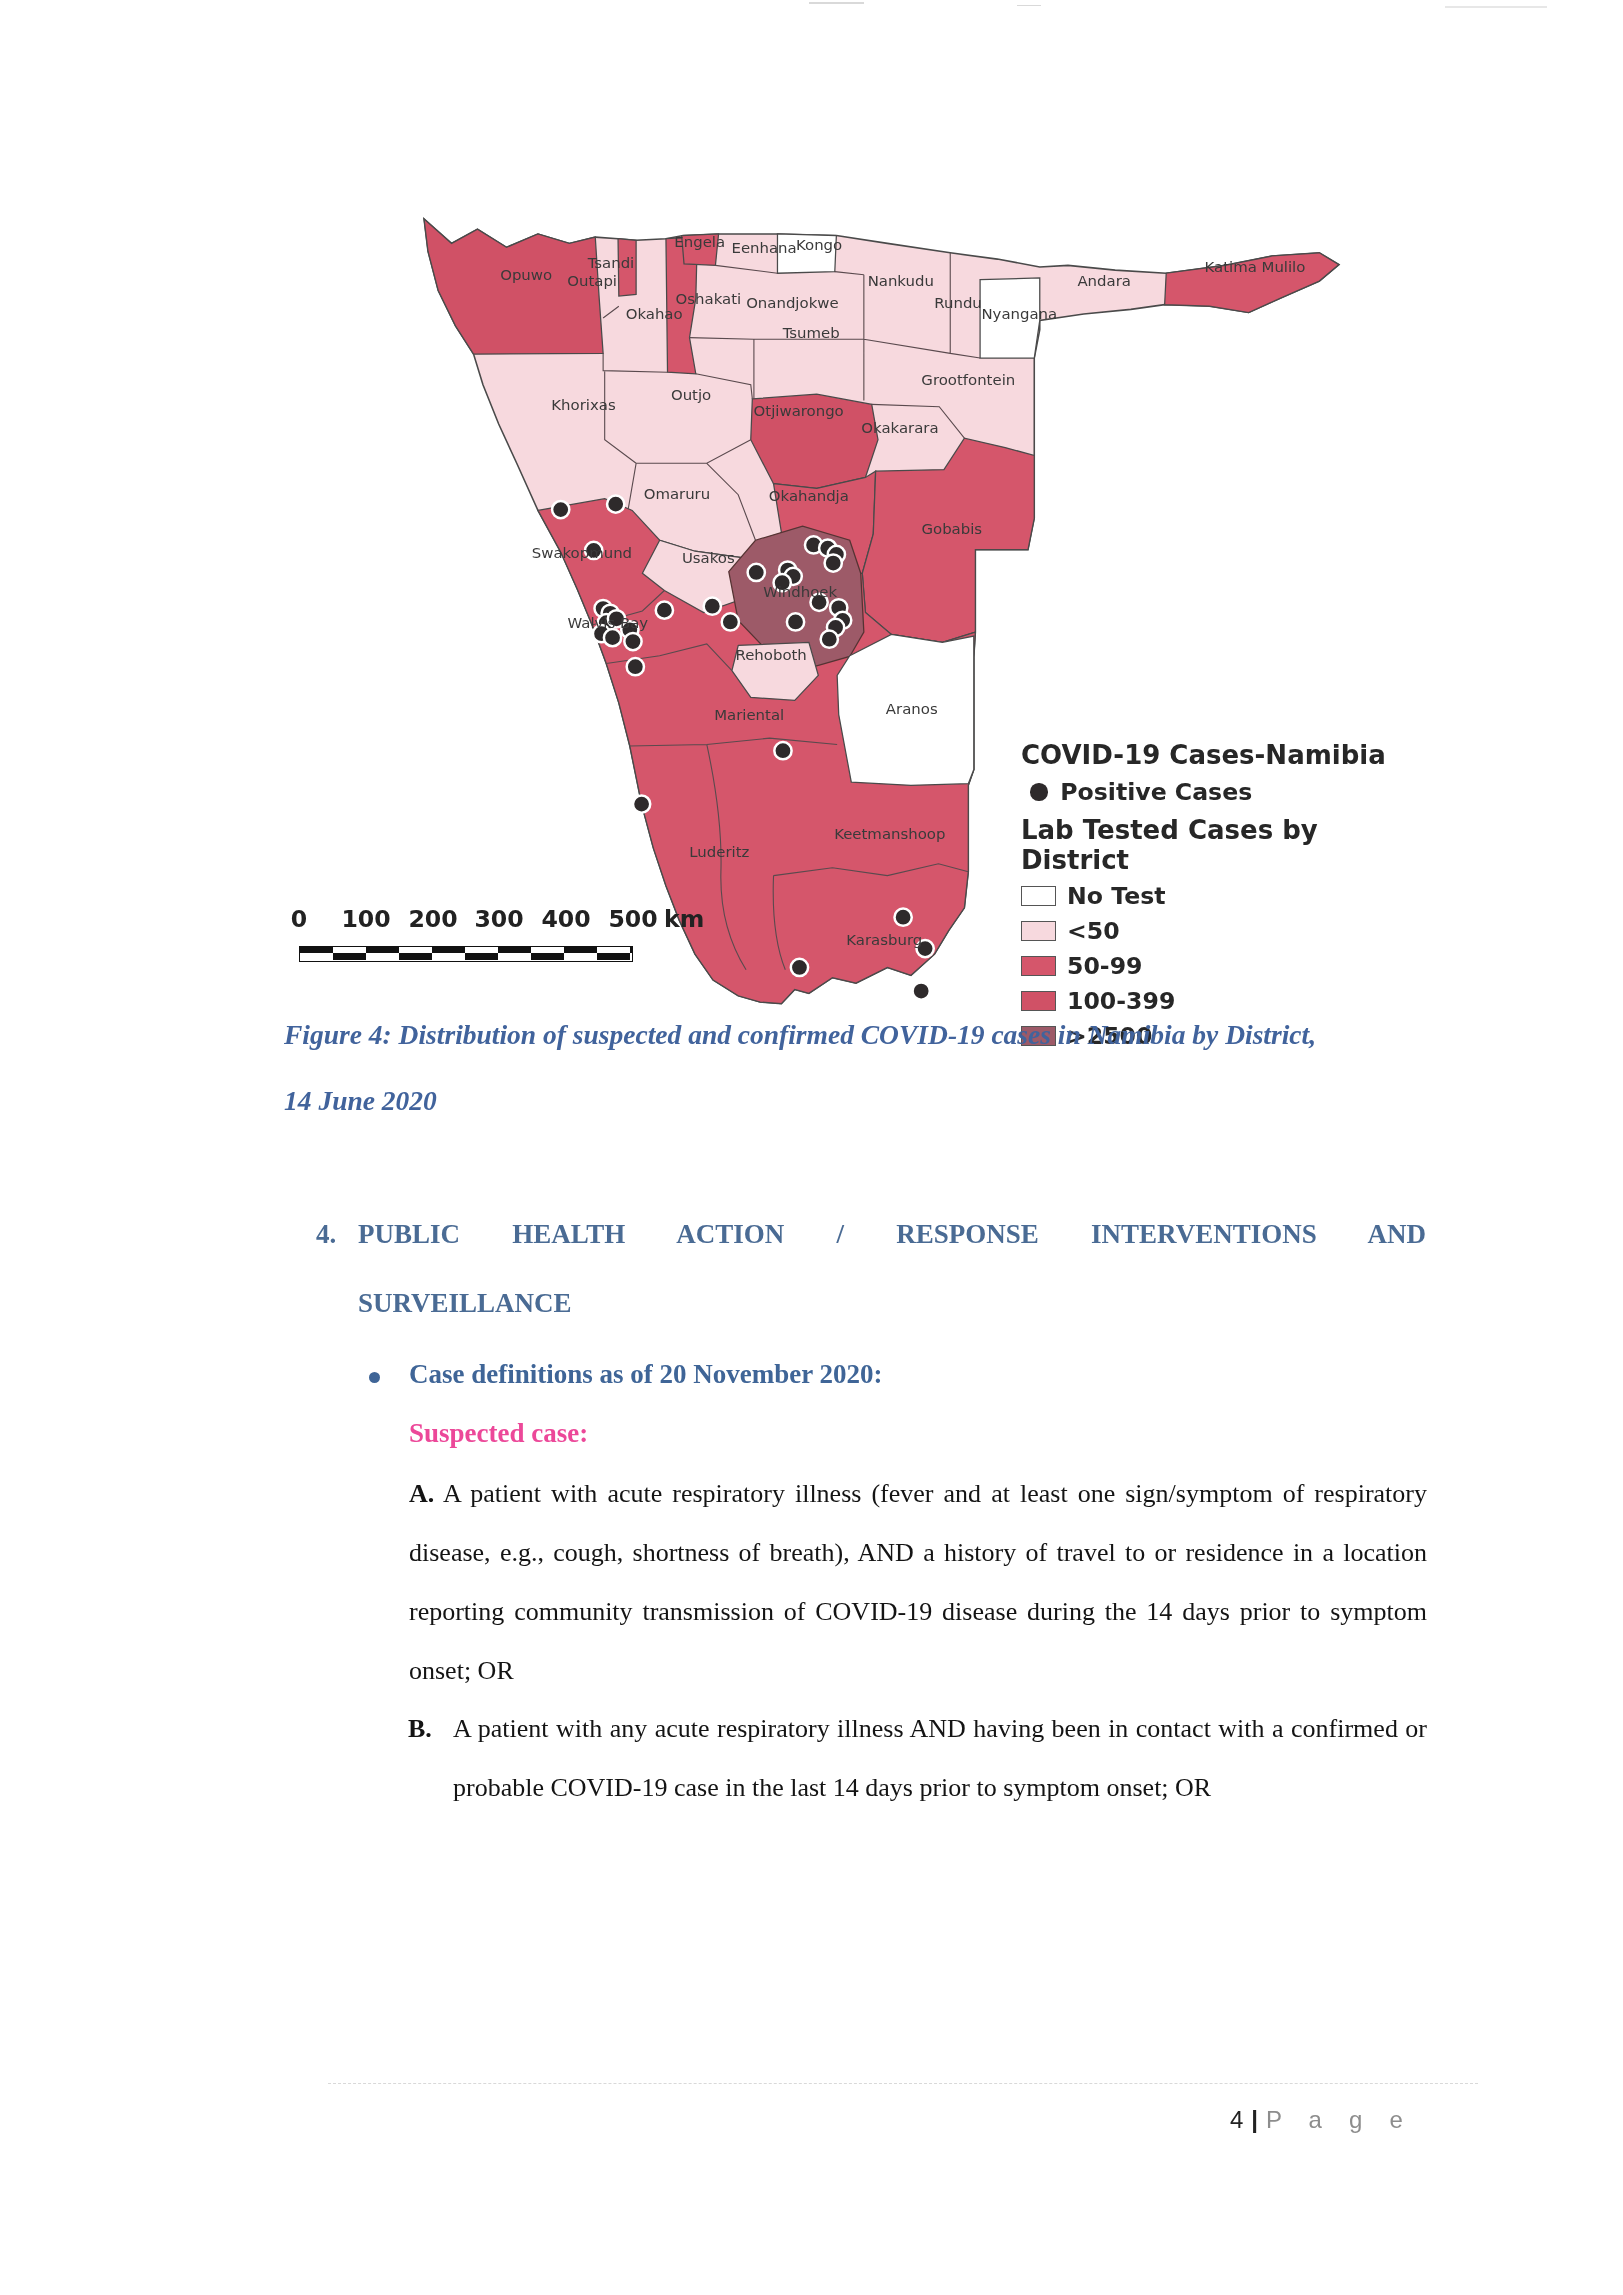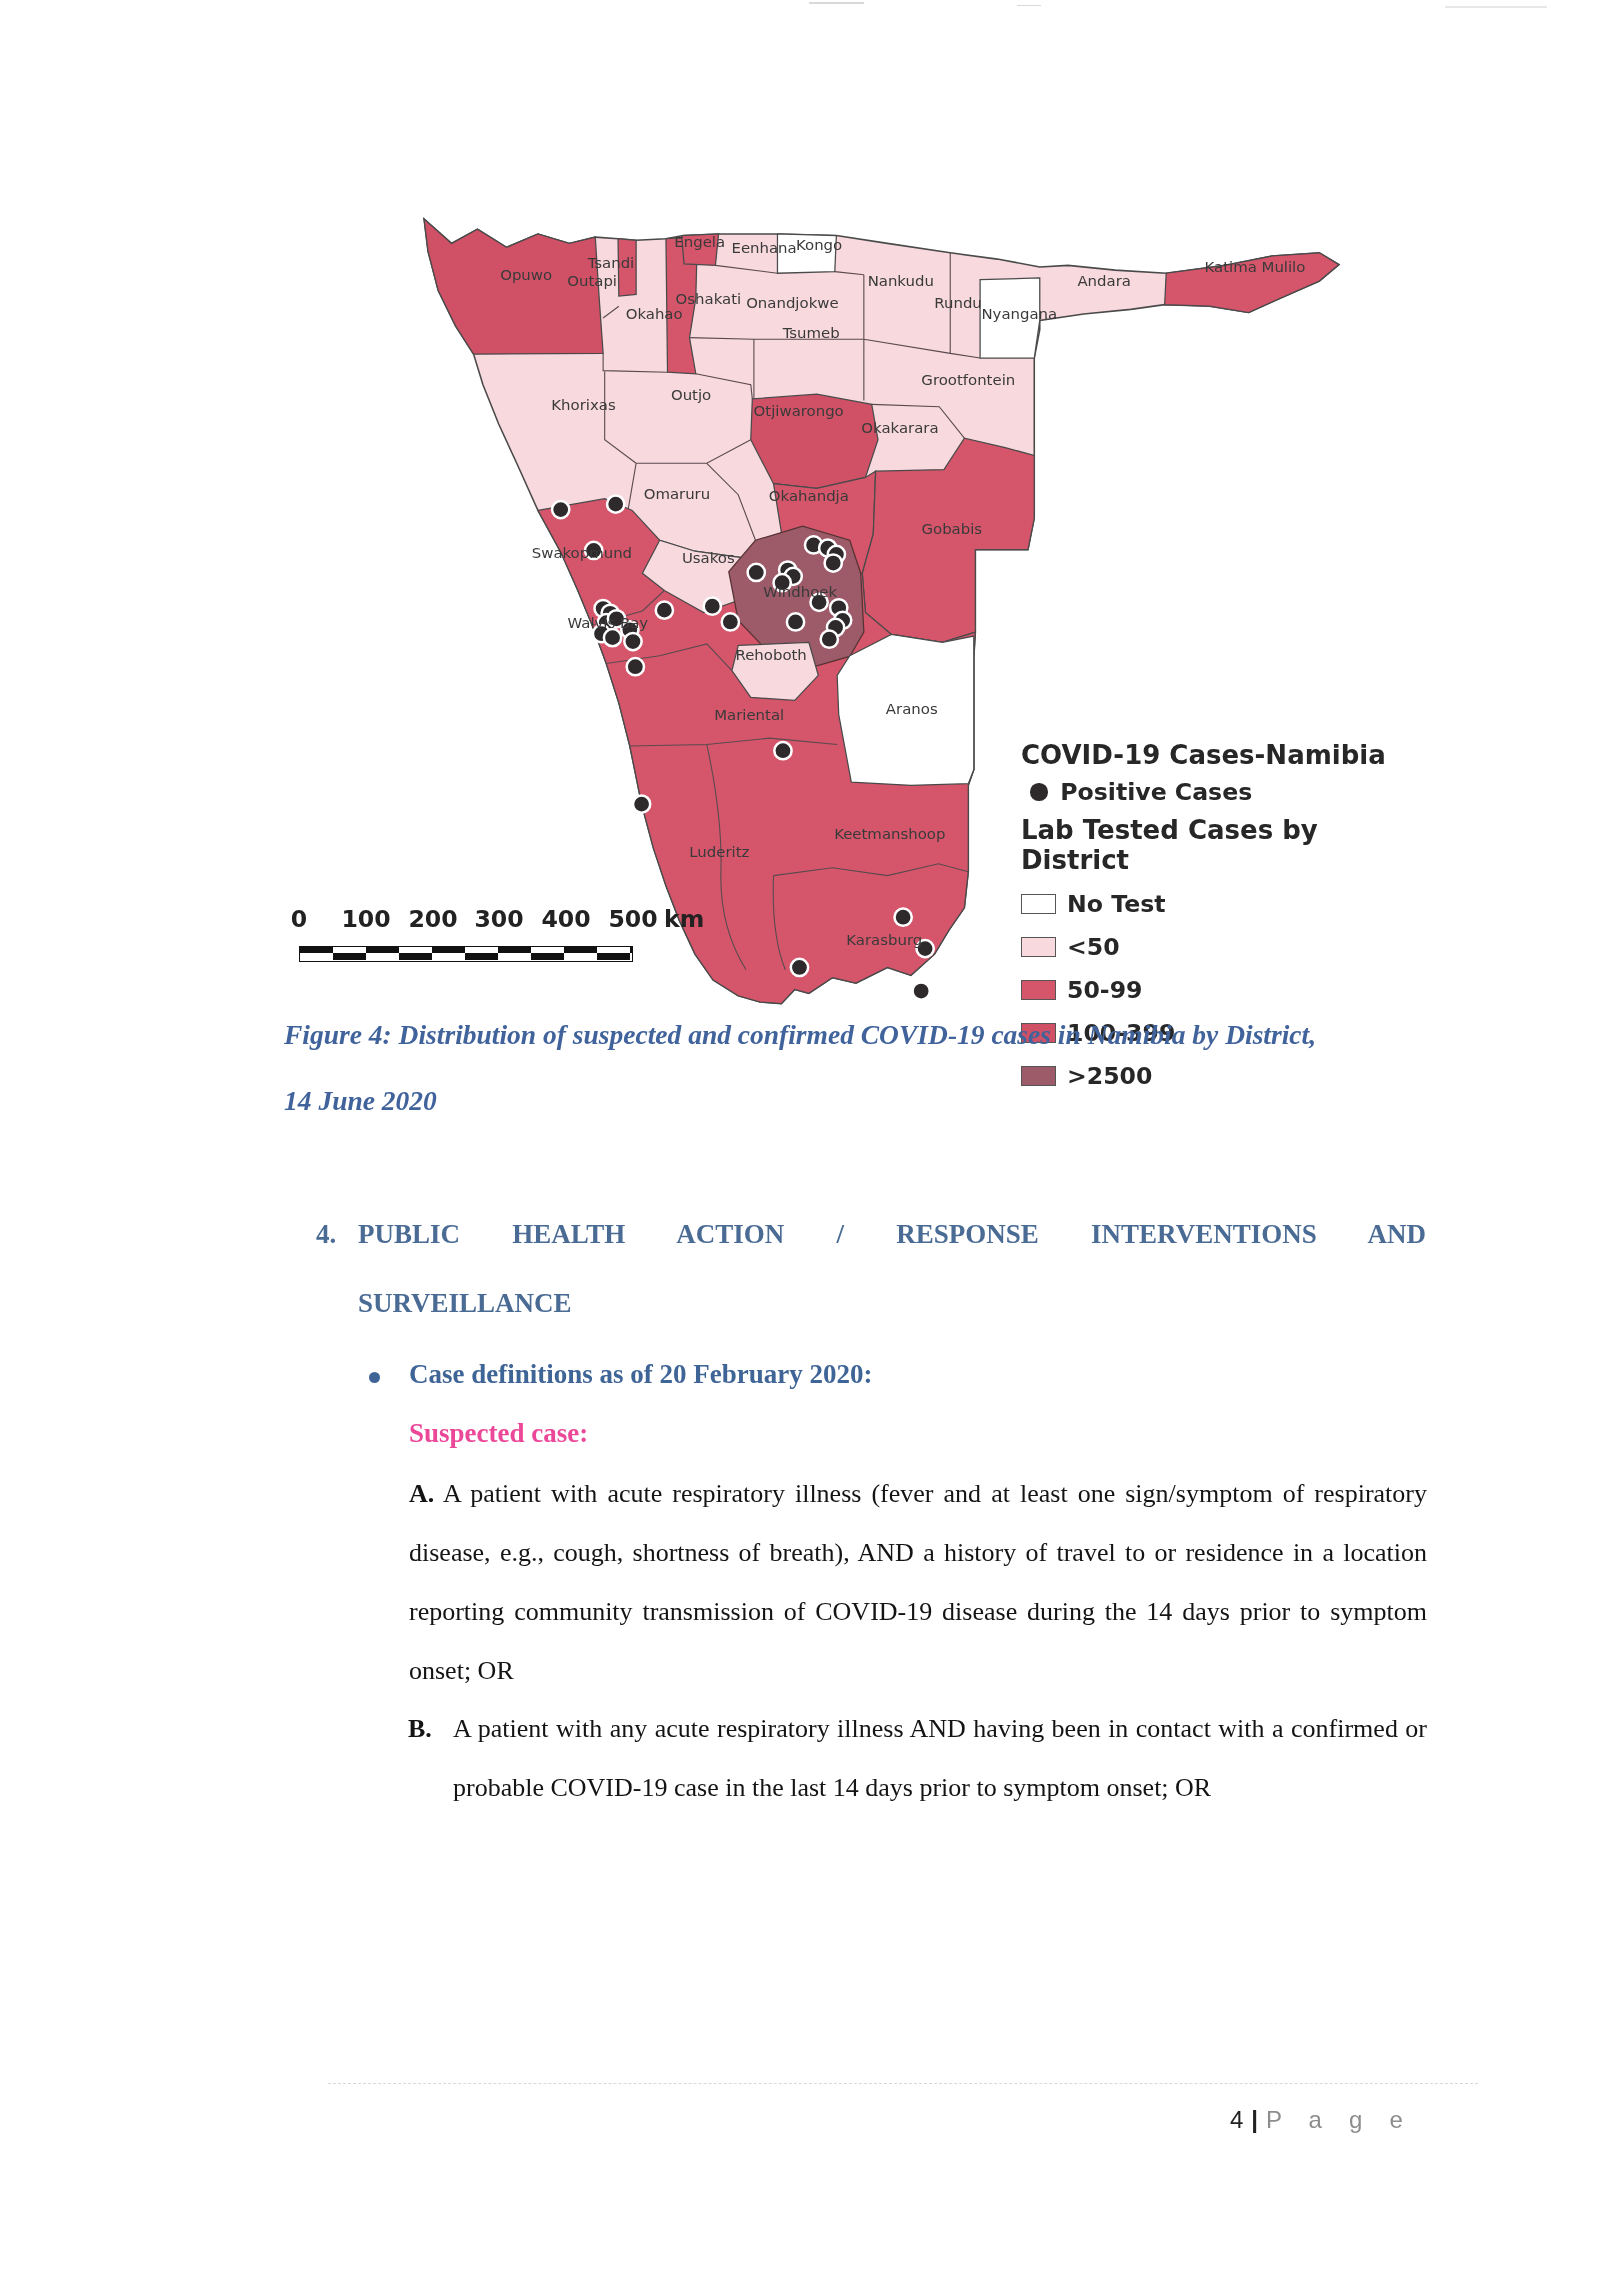--- a/index.html
+++ b/index.html
@@ -18,21 +18,21 @@
   .b-line{fill:none;stroke:#5a4a4e;stroke-width:1.4;}
   .map-label{font-family:"DejaVu Sans","Liberation Sans",sans-serif;font-size:19px;fill:#3a3a3a;}
   .case-dot{fill:#2e2a2b;stroke:#ffffff;stroke-width:3.2;}
   
   .legend{position:absolute;left:754px;top:536px;width:369px;
           font-family:"DejaVu Sans","Liberation Sans",sans-serif;color:#272727;}
   .legend-title{font-size:26px;font-weight:bold;}
   .legend-pos{display:flex;align-items:center;gap:12.6px;margin:7.9px 0 1.6px 9.4px;font-size:23.6px;font-weight:bold;}
   .pos-dot{width:17.3px;height:17.3px;border-radius:50%;background:#2e2a2b;display:inline-block;}
   .legend-sub{font-size:26px;font-weight:bold;margin-top:9.4px;}
-  .legend-row{display:flex;align-items:center;gap:11px;margin-top:15px;font-size:23.6px;font-weight:bold;}
+  .legend-row{display:flex;align-items:center;gap:11px;margin-top:7px;font-size:23.6px;font-weight:bold;}
   .swatch{width:35px;height:20.4px;border:1.6px solid #555;display:inline-block;box-sizing:border-box;}
   
   .scalebar{position:absolute;left:0;top:0;width:471px;height:79px;
             font-family:"DejaVu Sans","Liberation Sans",sans-serif;}
   .tick{position:absolute;transform:translateX(-50%);font-size:23.6px;font-weight:bold;color:#222;top:0;}
   .tick-unit{position:absolute;font-size:23.6px;font-weight:bold;color:#222;top:0;transform:none;}
   .bar{position:absolute;left:32px;top:41px;width:334px;height:15.7px;border:1.6px solid #111;box-sizing:border-box;}
   .bar .row{height:6.3px;}
   .bar .r1{background:repeating-linear-gradient(90deg,#111 0 33px,#fff 33px 66px);}
   .bar .r2{background:repeating-linear-gradient(90deg,#fff 0 33px,#111 33px 66px);}
@@ -219,21 +219,21 @@
 
   <div class="heading">
     <div class="h-num">4.</div>
     <div class="h-text">
       <div class="h-line1">PUBLIC HEALTH ACTION / RESPONSE INTERVENTIONS AND</div>
       <div class="h-line2">SURVEILLANCE</div>
     </div>
   </div>
 
   <div class="bullet-dot"></div>
-  <div class="bullet-text">Case definitions as of 20 February 2020:</div>
+  <div class="bullet-text">Case definitions as of 20 November 2020:</div>
   <div class="suspected">Suspected case:</div>
 
   <div class="para" style="left:409px;top:1464px;">
     <span class="lbl">A.</span>
     <span>A patient with acute respiratory illness (fever and at least one sign/symptom of respiratory disease, e.g., cough, shortness of breath), AND a history of travel to or residence in a location reporting community transmission of COVID-19 disease during the 14 days prior to symptom onset;  OR</span>
   </div>
   <div class="para para-b" style="top:1699px;">
     <span class="lbl">B.</span>
     <span>A patient with any acute respiratory illness AND having been in contact with a confirmed or probable COVID-19 case in the last 14 days prior to symptom onset; OR</span>
   </div>

